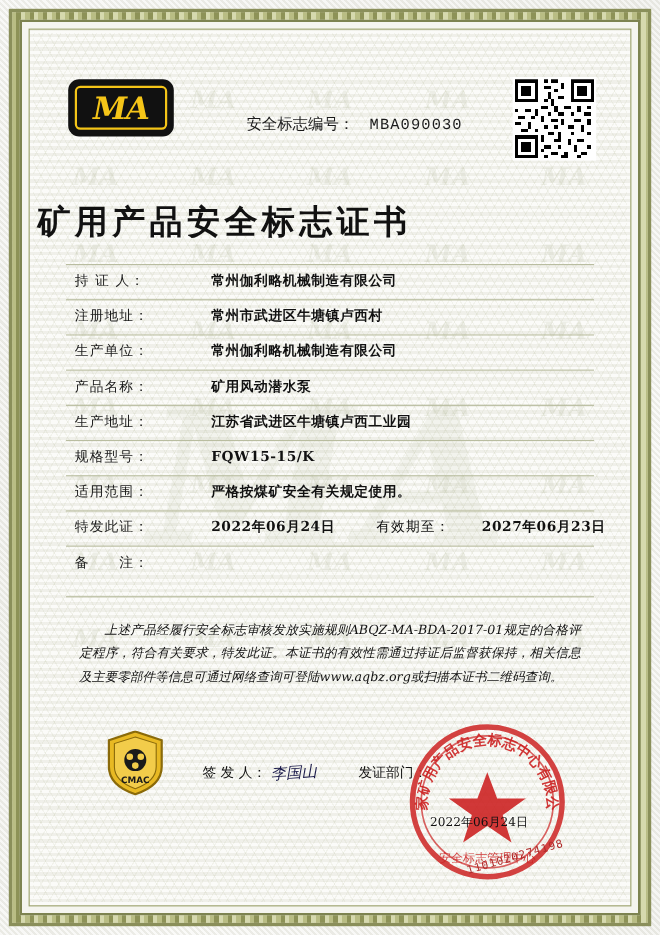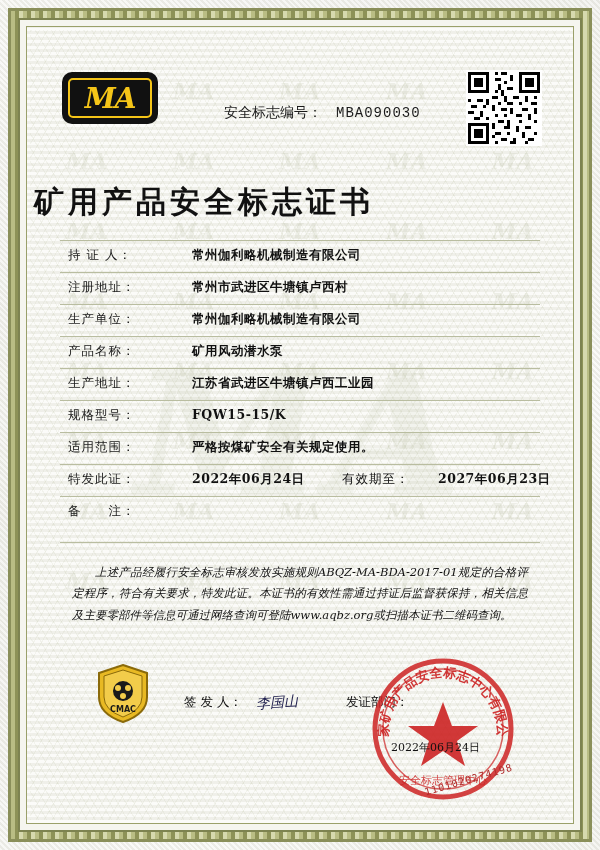--- a/index.html
+++ b/index.html
@@ -142,21 +142,21 @@
   .cmac{
     position:absolute;left:62px;top:630px;width:54px;height:60px;
   }
   .cmac svg{display:block;}
 
   
   .sigrow{
     position:absolute;left:150px;top:660px;right:40px;
     font-family:"DejaVu Serif","Liberation Serif",serif;
     font-size:12.5px;color:#111;
-    display:flex;align-items:flex-start;gap:10px;
+    display:flex;align-items:flex-start;
   }
   .sig-name{
     font-family:"DejaVu Serif","Liberation Serif",serif;
     font-style:italic;font-size:14px;color:#1a1a4a;
     transform:rotate(-4deg);display:inline-block;margin-left:4px;
   }
   .issuer-label{margin-left:38px;}
 
   
   .seal{

